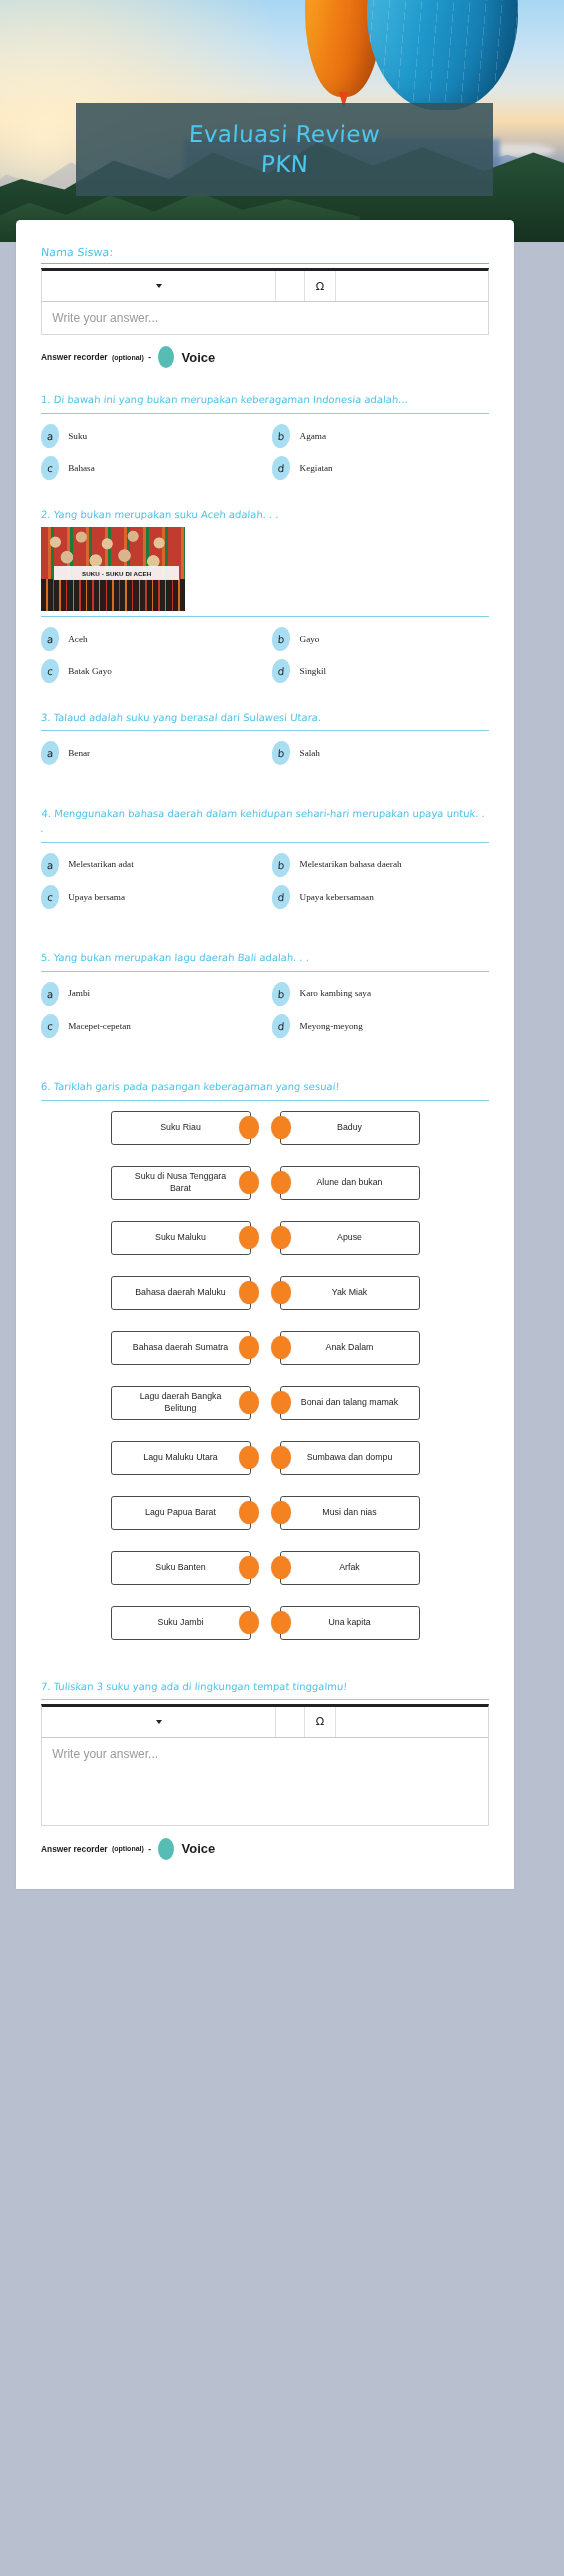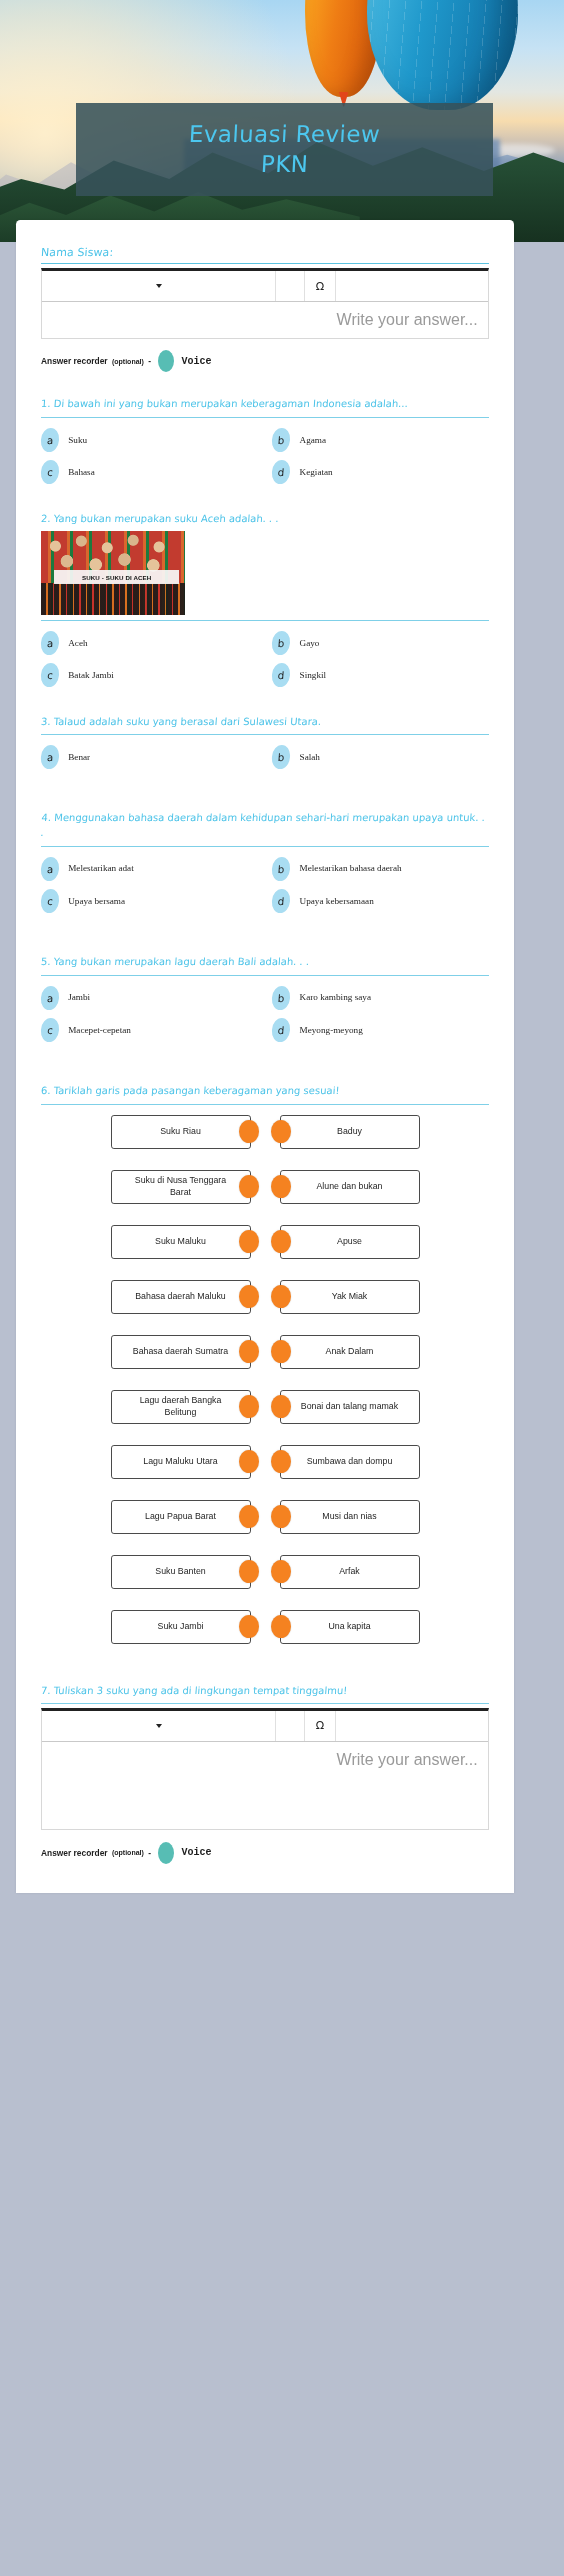--- a/index.html
+++ b/index.html
@@ -182,23 +182,22 @@
   .tb-rest   { flex: 1 1 auto; border-right: none; }
   .caret-down {
     width: 0; height: 0;
     border-left: 3.7px solid transparent;
     border-right: 3.7px solid transparent;
     border-top: 4.4px solid #222;
   }
   .editor-body {
     padding: 8.8px 10.3px;
     color: #9a9a9a;
-    font-size: 16px;
+    font-size: 12px;
     font-family: "Liberation Sans", sans-serif;
-    text-align: right;
   }
   .editor-body.tall { min-height: 87px; }
   .editor-body.short { min-height: 17.6px; }
 
   
   .recorder {
     display: flex; align-items: center;
     margin-top: 11.8px;
     gap: 4.4px;
   }
@@ -209,22 +208,22 @@
   .rec-opt {
     font-weight: bold; font-size: 7px; color: #1d1d1d;
     font-family: "Liberation Sans", sans-serif;
   }
   .rec-dash { font-weight: bold; font-size: 8.4px; color:#1d1d1d; }
   .mic-oval {
     width: 16px; height: 22px; border-radius: 50%;
     background: #57bdb4; margin: 0 2.9px;
   }
   .rec-voice {
-    font-weight: bold; font-size: 10px; color: #1d1d1d;
-    font-family: Liberation Mono, monospace;
+    font-weight: bold; font-size: 13px; color: #1d1d1d;
+    font-family: Liberation Sans, sans-serif;
   }
 
   
   .question { margin-top: 25px; }
   .q-text {
     font-family: "DejaVu Sans", sans-serif;
     color: #4cc3e8;
     font-size: 10px;
     line-height: 1.45;
     transform: skewX(-4deg);
@@ -424,21 +423,21 @@
         <div class="opt">
           <span class="opt-bullet">a</span>
           <span class="opt-label">Aceh</span>
         </div>
         <div class="opt">
           <span class="opt-bullet">b</span>
           <span class="opt-label">Gayo</span>
         </div>
         <div class="opt">
           <span class="opt-bullet">c</span>
-          <span class="opt-label">Batak Jambi</span>
+          <span class="opt-label">Batak Gayo</span>
         </div>
         <div class="opt">
           <span class="opt-bullet">d</span>
           <span class="opt-label">Singkil</span>
         </div>
       </div>
     </div>
 
     <div class="question">
       <span class="q-text">3. Talaud adalah suku yang berasal dari Sulawesi Utara.</span>

